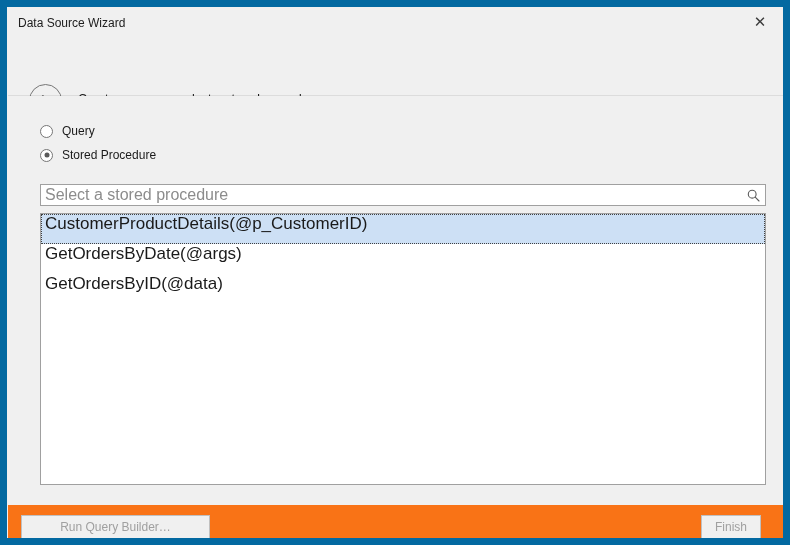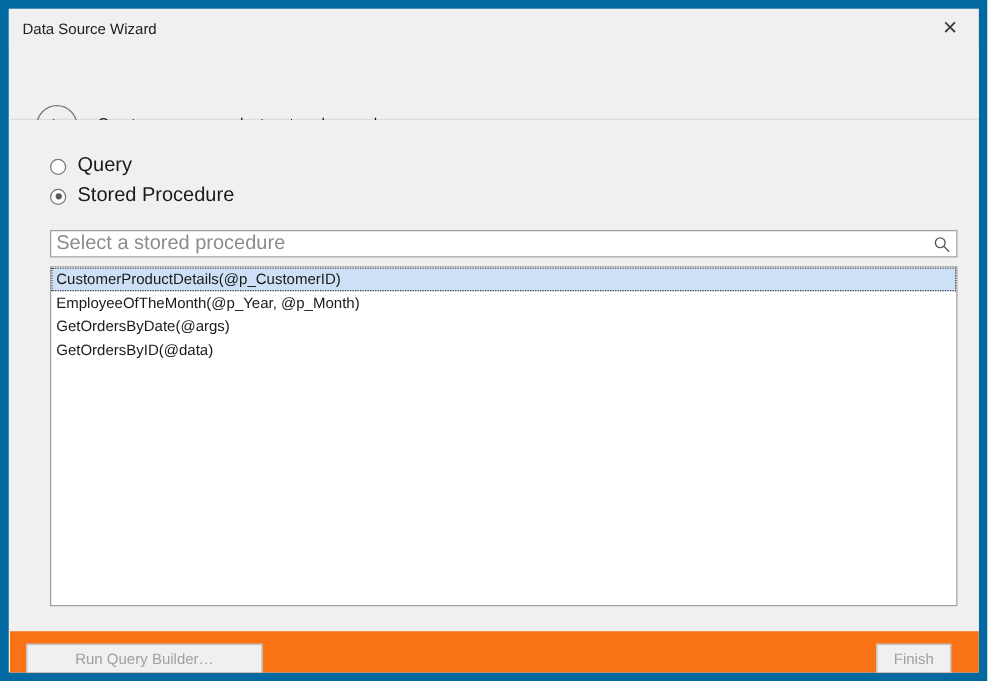--- a/index.html
+++ b/index.html
@@ -125,21 +125,21 @@
     position: absolute;
     left: 50%; top: 50%;
     transform: translate(-50%, -50%);
     width: 5px;
     height: 5px;
     border-radius: 50%;
     background: #5a5a5a;
   }
   .radio-label {
     margin-left: 9px;
-    font-size: 16px;
+    font-size: 12px;
     color: #1a1a1a;
     white-space: nowrap;
   }
 
   
   .search-wrap {
     position: absolute;
     left: 32px;
     top: 88px;
     width: 726px;
@@ -181,24 +181,24 @@
     left: 32px;
     top: 117px;
     width: 726px;
     height: 272px;
     background: #ffffff;
     border: 1px solid #a0a0a0;
     box-sizing: border-box;
     overflow: auto;
   }
   .list-item {
-    height: 19px;
+    height: 30px;
     line-height: 19px;
     padding-left: 4px;
-    font-size: 12px;
+    font-size: 17px;
     color: #1a1a1a;
     white-space: nowrap;
     box-sizing: border-box;
     cursor: default;
   }
   .list-item.selected {
     background: #cde0f5;
     outline: 1px dotted #404040;
     outline-offset: -1px;
   }
@@ -288,21 +288,20 @@
       <span class="search-icon">
         <svg width="13" height="13" viewBox="0 0 13 13">
           <circle cx="5.2" cy="5.2" r="3.9" stroke="#5a5a5a" stroke-width="1.1" fill="none"></circle>
           <path d="M8.2 8.2 L12 12" stroke="#5a5a5a" stroke-width="1.1" fill="none" stroke-linecap="round"></path>
         </svg>
       </span>
     </div>
 
     <div class="listbox">
       <div class="list-item selected">CustomerProductDetails(@p_CustomerID)</div>
-      <div class="list-item">EmployeeOfTheMonth(@p_Year, @p_Month)</div>
       <div class="list-item">GetOrdersByDate(@args)</div>
       <div class="list-item">GetOrdersByID(@data)</div>
     </div>
 
   </div>
 
   <div class="footer">
     <div class="btn btn-query-builder">Run Query Builder…</div>
     <div class="btn btn-next">Next</div>
     <div class="btn btn-finish">Finish</div>

